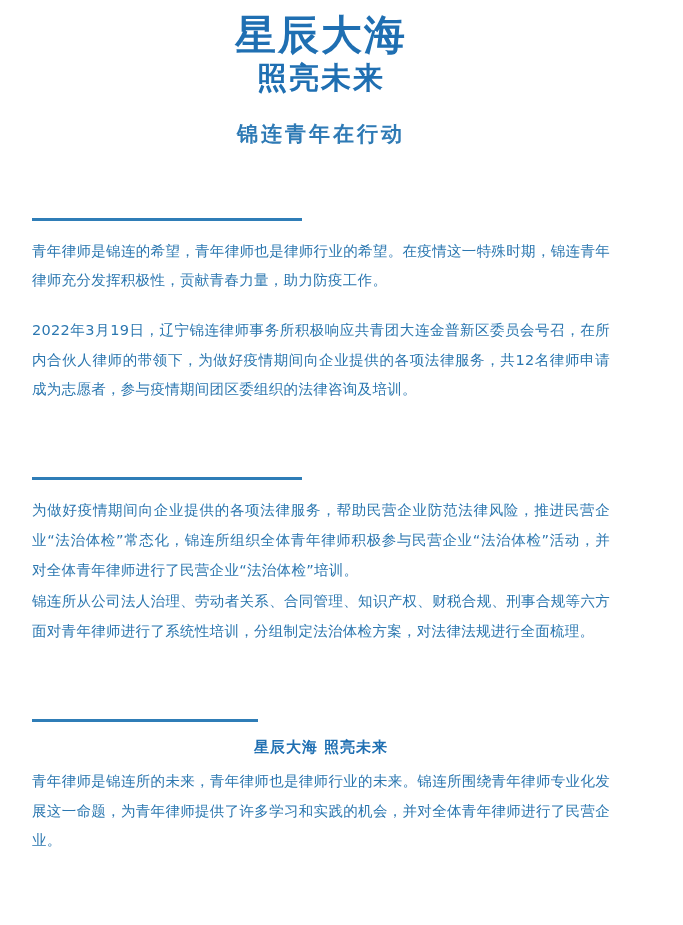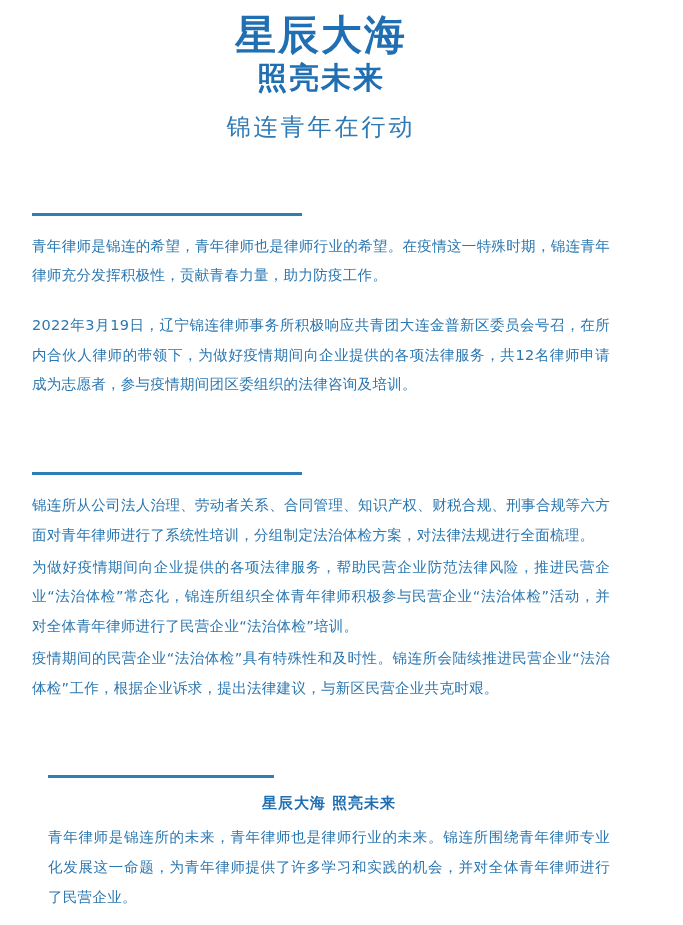--- a/index.html
+++ b/index.html
@@ -34,44 +34,44 @@
     letter-spacing: 2px;
     line-height: 1.22;
   }
   .banner-line1 {
     font-size: 41px;
   }
   .banner-line2 {
     font-size: 30px;
   }
   .banner-sub {
-    margin-top: 14px;
+    margin-top: 23px;
     font-family: "DejaVu Sans", sans-serif;
-    font-size: 24px;
-    font-weight: normal;
+    font-size: 21px;
+    font-weight: bold;
     color: #2e7ab5;
     letter-spacing: 3px;
   }
 
   
   .section {
     padding: 0 32px;
   }
   .rule {
     height: 3px;
     background: #2f7db7;
     margin: 0 0 16px 0;
   }
   .rule.w1 { width: 270px; }
   .rule.w2 { width: 270px; }
   .rule.w3 { width: 226px; }
 
   .sec1 { margin-top: 70px; }
   .sec2 { margin-top: 72px; }
-  .sec3 { margin-top: 72px; margin-left: 16px; }
+  .sec3 { margin-top: 72px; }
 
   p.para {
     margin: 0 0 20px 0;
     font-family: "DejaVu Sans", sans-serif;
     font-size: 14.5px;
     line-height: 2.05;
     color: #2b77b0;
     text-align: justify;
     letter-spacing: 0.3px;
   }
@@ -100,23 +100,22 @@
   </div>
 
   <div class="section sec1">
     <div class="rule w1"></div>
     <p class="para">青年律师是锦连的希望，青年律师也是律师行业的希望。在疫情这一特殊时期，锦连青年律师充分发挥积极性，贡献青春力量，助力防疫工作。</p>
     <p class="para">2022年3月19日，辽宁锦连律师事务所积极响应共青团大连金普新区委员会号召，在所内合伙人律师的带领下，为做好疫情期间向企业提供的各项法律服务，共12名律师申请成为志愿者，参与疫情期间团区委组织的法律咨询及培训。</p>
   </div>
 
   <div class="section sec2">
     <div class="rule w2"></div>
+    <p class="para tight">为做好疫情期间向企业提供的各项法律服务，帮助民营企业防范法律风险，推进民营企业“法治体检”常态化，锦连所组织全体青年律师积极参与民营企业“法治体检”活动，并对全体青年律师进行了民营企业“法治体检”培训。</p>
     <p class="para tight">锦连所从公司法人治理、劳动者关系、合同管理、知识产权、财税合规、刑事合规等六方面对青年律师进行了系统性培训，分组制定法治体检方案，对法律法规进行全面梳理。</p>
-    <p class="para tight">为做好疫情期间向企业提供的各项法律服务，帮助民营企业防范法律风险，推进民营企业“法治体检”常态化，锦连所组织全体青年律师积极参与民营企业“法治体检”活动，并对全体青年律师进行了民营企业“法治体检”培训。</p>
-    <p class="para">疫情期间的民营企业“法治体检”具有特殊性和及时性。锦连所会陆续推进民营企业“法治体检”工作，根据企业诉求，提出法律建议，与新区民营企业共克时艰。</p>
   </div>
 
   <div class="section sec3">
     <div class="rule w3"></div>
     <div class="subhead">星辰大海  照亮未来</div>
     <p class="para">青年律师是锦连所的未来，青年律师也是律师行业的未来。锦连所围绕青年律师专业化发展这一命题，为青年律师提供了许多学习和实践的机会，并对全体青年律师进行了民营企业。</p>
   </div>
 
 </div>
 

